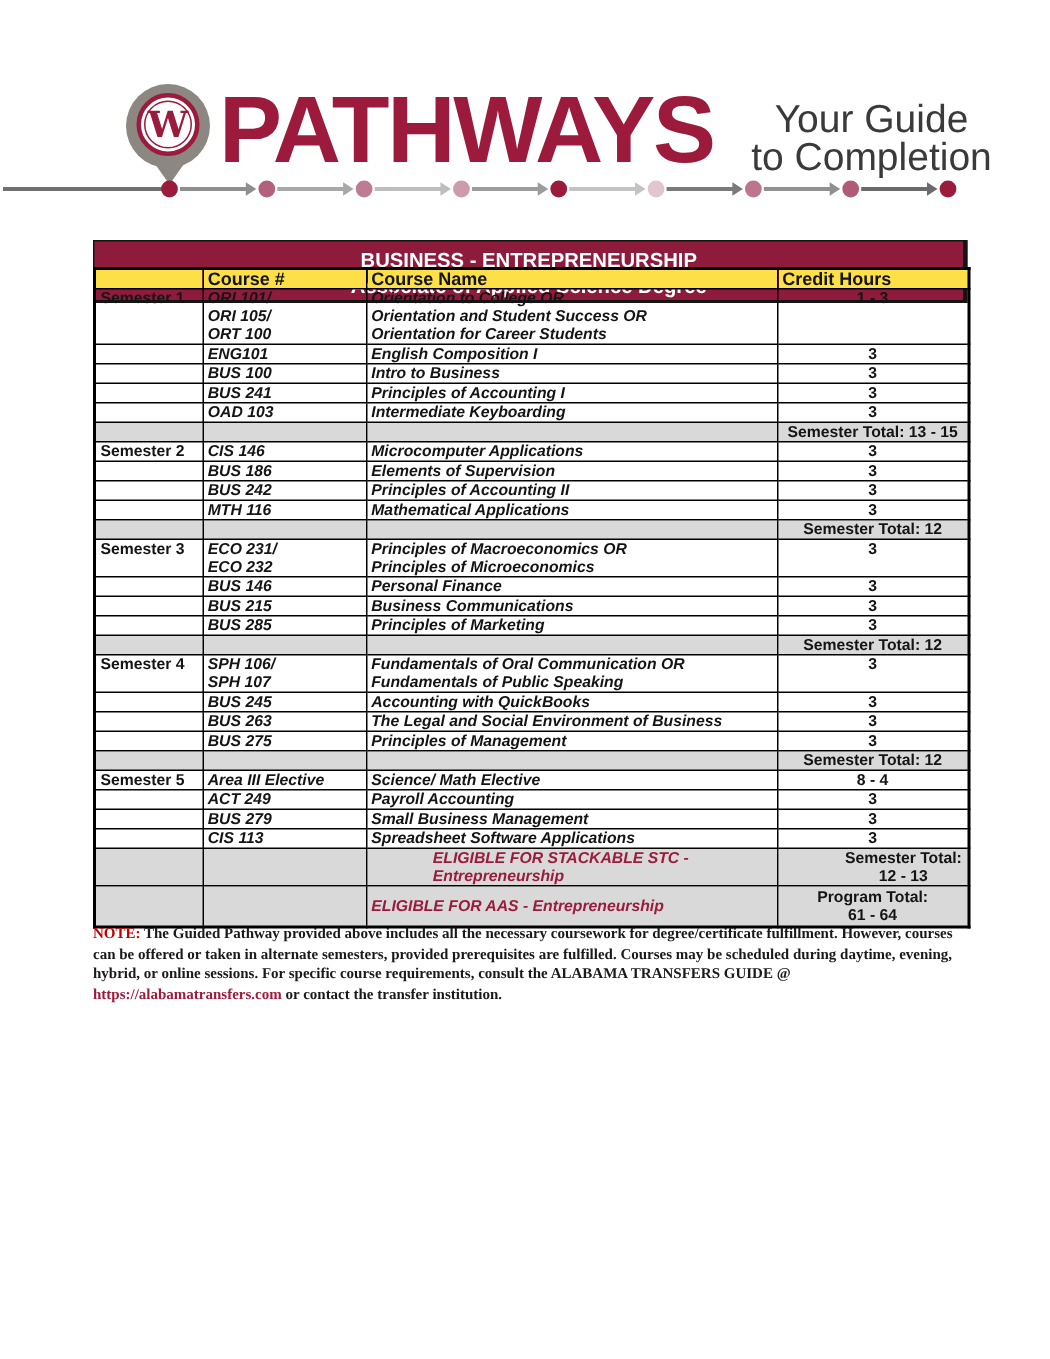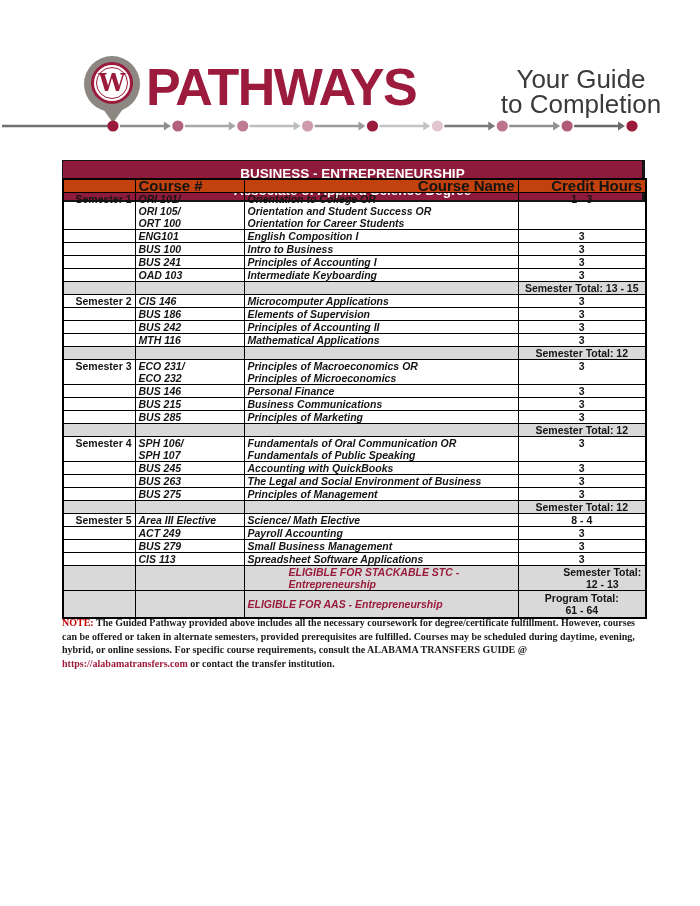--- a/index.html
+++ b/index.html
@@ -12,21 +12,21 @@
   
   .logo-balloon{position:absolute;left:84px;top:56px;width:56px;height:56px;border-radius:50%;background:#8d8781;}
   .logo-tail{position:absolute;left:101px;top:106px;width:0;height:0;
     border-left:12px solid transparent;border-right:12px solid transparent;border-top:17px solid #8d8781;}
   .logo-ring{position:absolute;left:91px;top:62px;width:42px;height:42px;box-sizing:border-box;
     background:#fff;border:3px solid #9a1b3c;border-radius:50%;}
   .logo-ring-inner{position:absolute;inset:2px;border:1px solid #9a1b3c;border-radius:50%;
     display:flex;align-items:center;justify-content:center;}
   .logo-w{font-family:"DejaVu Serif",serif;font-weight:bold;font-size:24px;color:#9a1b3c;line-height:1;}
 
-  .wordmark{position:absolute;left:146px;top:54px;font-size:52px;line-height:66px;font-weight:bold;
+  .wordmark{position:absolute;left:146px;top:54px;font-size:63px;line-height:66px;font-weight:bold;
     color:#9c1b3d;letter-spacing:-1.5px;white-space:nowrap;}
   .tagline{position:absolute;left:495px;top:67px;width:172px;text-align:center;color:#3a3a3a;
     font-size:26px;line-height:25px;}
 
   .timeline-svg{position:absolute;left:0;top:117px;width:700px;height:18px;}
 
   
   .banner{position:absolute;left:62px;top:136px;width:583px;height:42px;box-sizing:border-box;
     background:#8e1a3c;border:1px solid #141414;border-right:3px solid #141414;border-bottom:2px solid #141414;
     color:#fff;font-weight:bold;text-align:center;padding-top:4px;margin-top:24px;}
@@ -35,25 +35,25 @@
   
   table.courses{position:absolute;left:62px;top:178px;width:583px;border-collapse:collapse;
     table-layout:fixed;border:2px solid #000;font-weight:bold;color:#141414;}
   table.courses col.w-sem{width:72px;}
   table.courses col.w-num{width:109px;}
   table.courses col.w-name{width:274px;}
   table.courses col.w-cr{width:128px;}
   table.courses th,table.courses td{
     border:1px solid #000;padding:0 3px;font-size:10.5px;line-height:12px;height:11px;
     white-space:pre-line;overflow:hidden;vertical-align:middle;}
-  table.courses thead th{background:#c2410c;height:11px;font-size:15px;}
+  table.courses thead th{background:#fde047;height:11px;font-size:12px;}
   th.c-sem{}
   th.c-num{text-align:left;}
-  th.c-name,th.c-cr{text-align:right;}
-  td.c-sem{text-align:right;}
+  th.c-name,th.c-cr{text-align:left;}
+  td.c-sem{text-align:left;}
   td.c-num,td.c-name{text-align:left;font-style:italic;}
   td.c-cr{text-align:center;}
   tr.row-total td{background:#d9d9d9;height:10px;}
   tr.row-eligible td{background:#d9d9d9;height:14px;padding-left:44px;}
   tr.row-eligible2 td{background:#d9d9d9;height:26px;}
   tr.row-eligible td.c-name,tr.row-eligible2 td.c-name{color:#9a1b3c;}
   tr.row-course3 td,tr.row-course2 td{vertical-align:top;}
 
   
   .note{position:absolute;left:62px;top:606px;width:588px;font-family:"Liberation Serif",serif;

